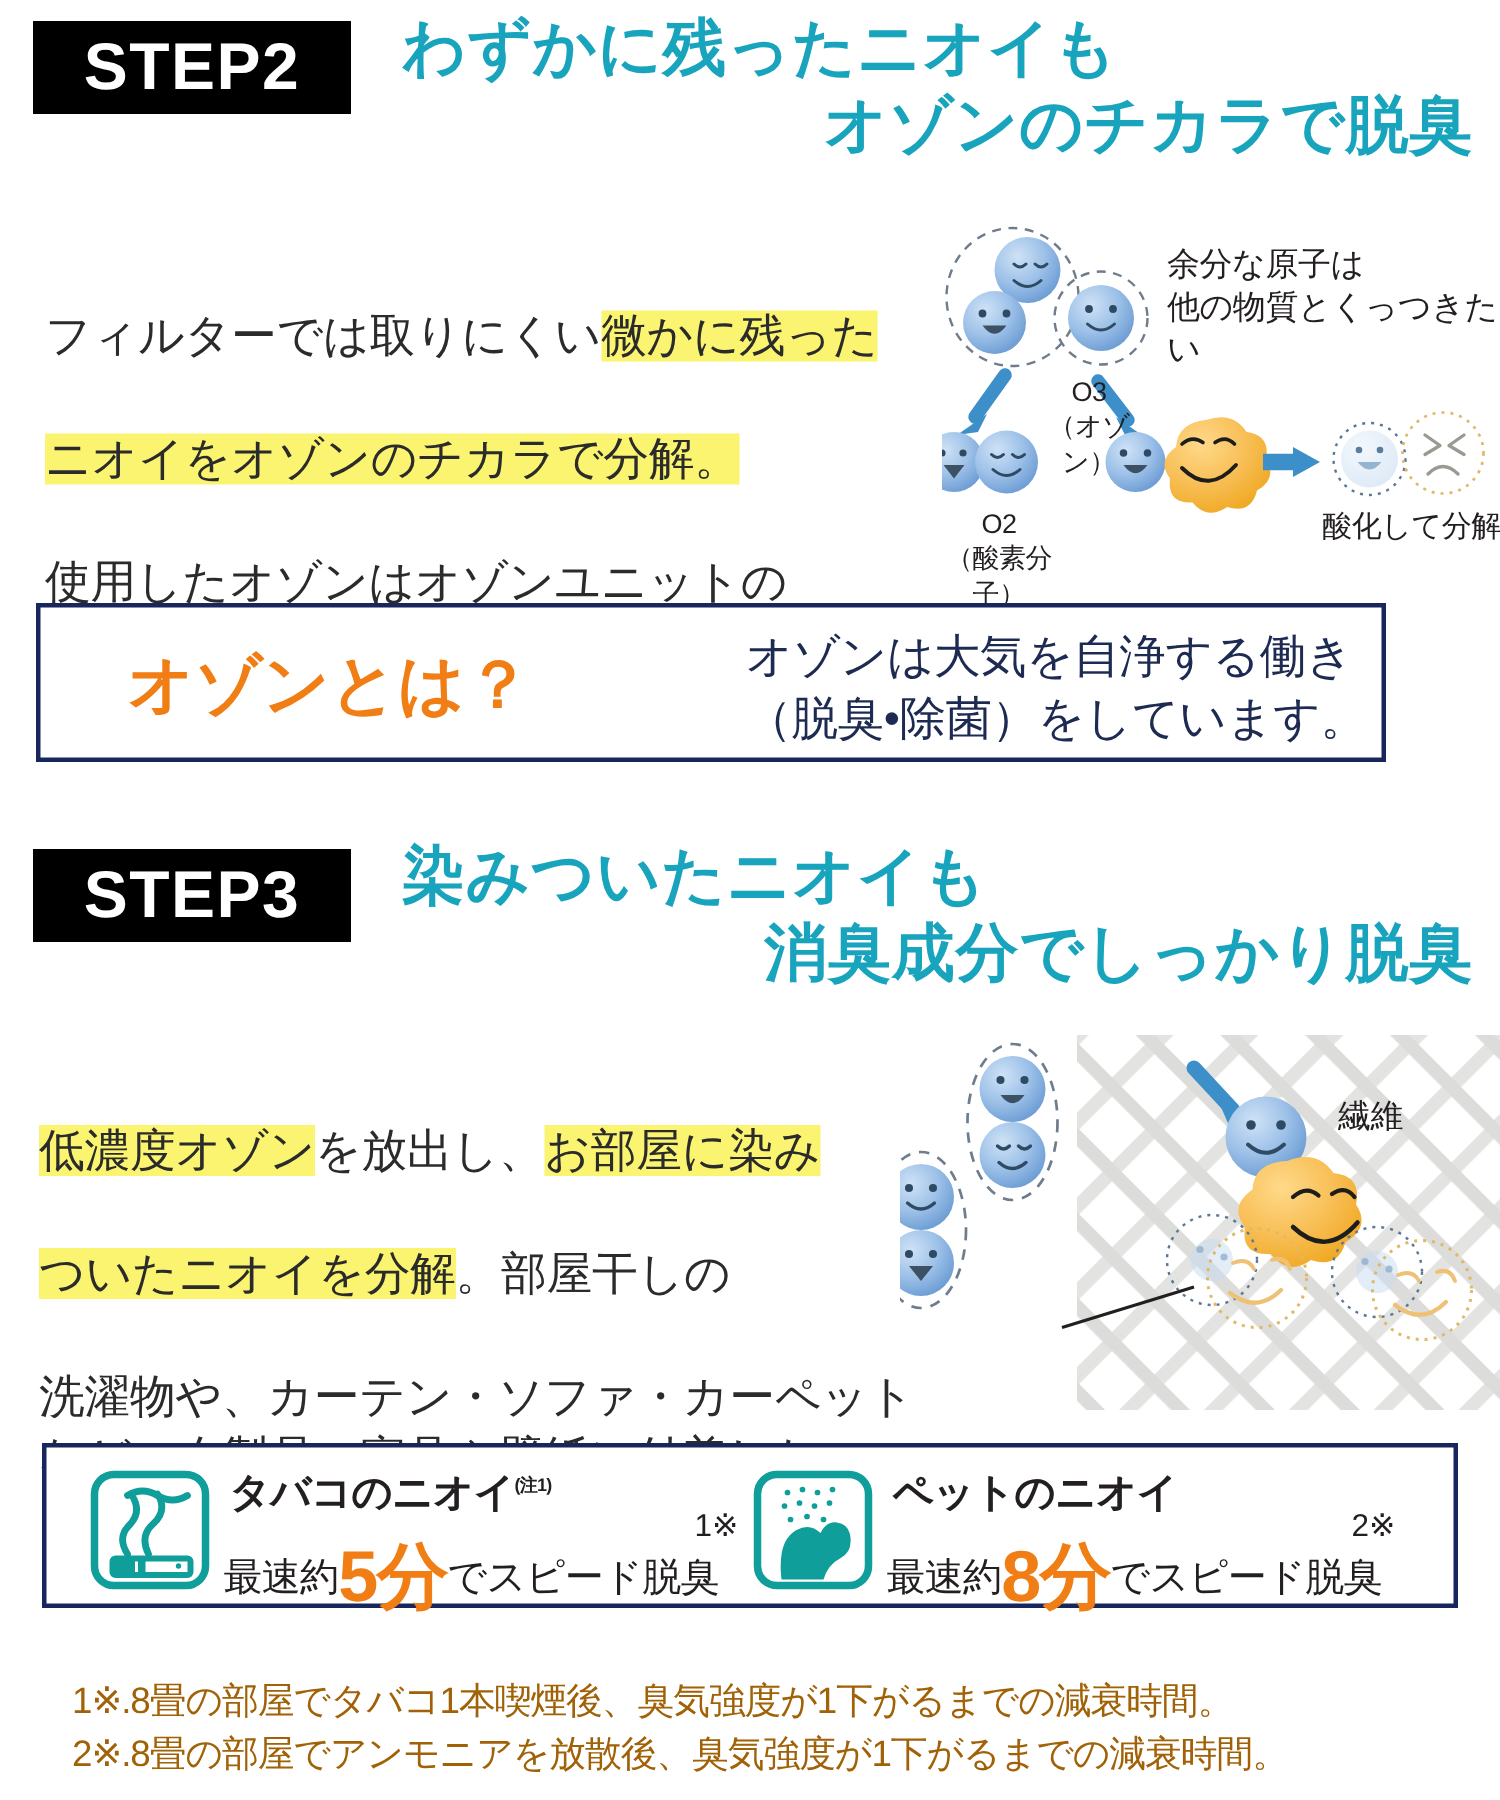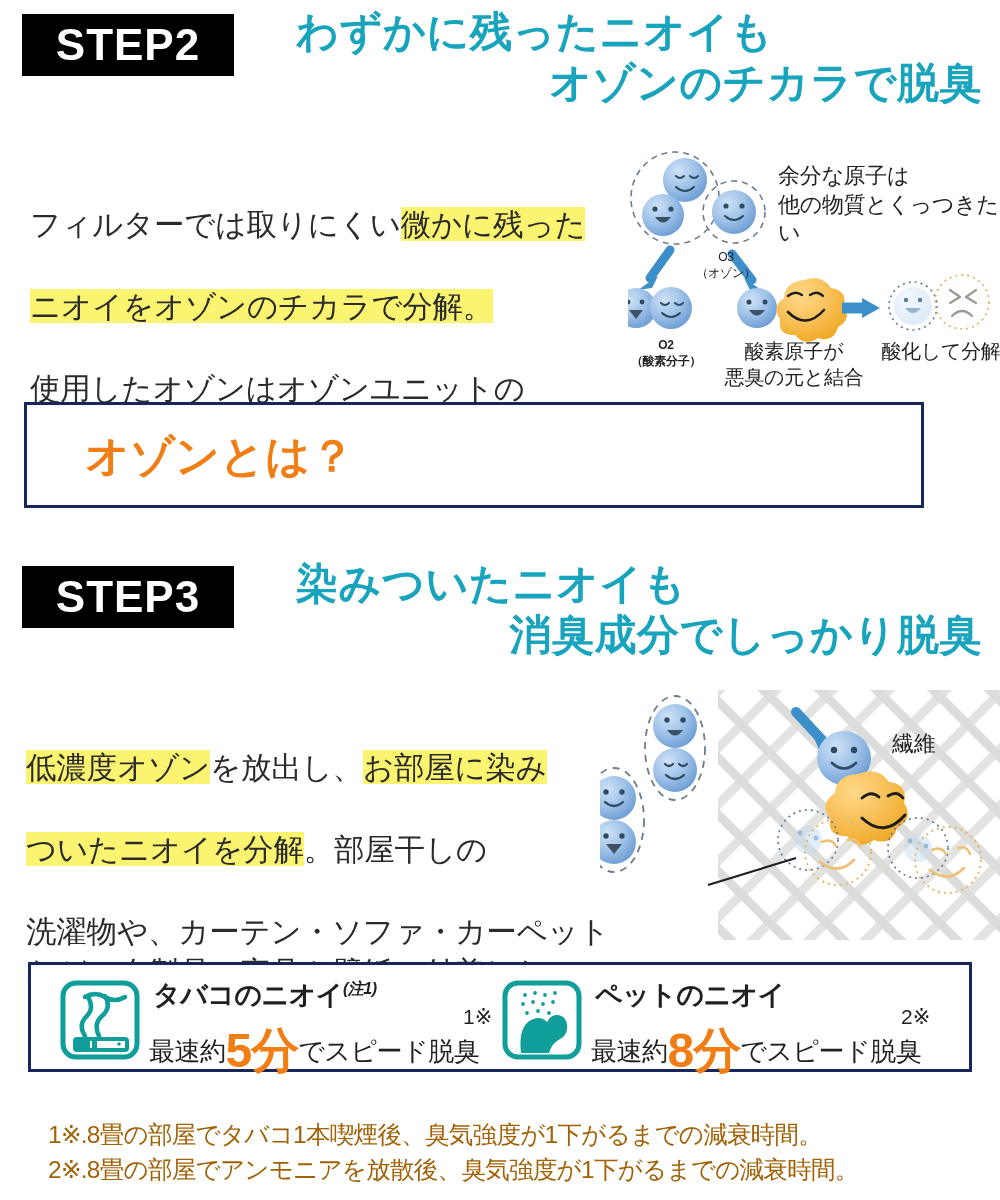--- a/index.html
+++ b/index.html
@@ -18,21 +18,21 @@
     font-size:44px;font-weight:bold;letter-spacing:1px;
     display:flex;align-items:center;justify-content:center;
     line-height:1;
   }
   .step-title{
     position:absolute;left:268px;top:6px;width:720px;
     color:#18a4bd;font-weight:bold;font-size:42px;line-height:1.22;
     letter-spacing:0.5px;
   }
   .step-title .l2{display:block;text-align:right;padding-right:6px;}
-  .step-title .l1{display:block;margin-left:28px;}
+  .step-title .l1{display:block;}
 
   
   .body-text{
     position:absolute;font-size:30.5px;line-height:1.345;
     color:#2b2b2b;letter-spacing:-0.2px;white-space:pre-line;
   }
   .hl{background:#faf471;}
 
   
   .def-box{
@@ -44,39 +44,39 @@
     font-size:44px;font-weight:bold;letter-spacing:0px;
   }
   .def-a{
     position:absolute;left:470px;top:12px;color:#1d2a52;
     font-size:31px;line-height:1.33;white-space:pre-line;letter-spacing:-0.3px;
   }
 
   
   .diagram{position:absolute;}
   .dlabel{
-    position:absolute;font-size:12px;color:#231f20;line-height:1.3;
+    position:absolute;font-size:18px;color:#231f20;line-height:1.3;
     white-space:pre-line;letter-spacing:-0.3px;
   }
   .dlabel.big{font-size:22px;}
   .dlabel.mid{font-size:20px;}
   .dlabel.cn{text-align:center;}
 
   
   .res-box{
     position:absolute;left:28px;top:962px;width:944px;height:110px;
     border:3px solid #17265c;background:#ffffff;box-sizing:border-box;
   }
   .res-item{position:absolute;top:8px;height:94px;}
   .res-icon{position:absolute;left:0;top:6px;width:82px;height:82px;}
   .res-title{
     position:absolute;left:94px;top:4px;font-size:27px;font-weight:bold;
     color:#231f20;letter-spacing:-0.5px;white-space:nowrap;
   }
-  .res-title sup{font-size:16px;font-weight:bold;vertical-align:super;font-style:italic;}
+  .res-title sup{font-size:12px;font-weight:bold;vertical-align:super;}
   .res-line{
     position:absolute;left:90px;top:46px;font-size:26px;color:#231f20;
     white-space:nowrap;letter-spacing:-0.5px;
   }
   .res-min{
     color:#f07e15;font-weight:bold;font-size:48px;vertical-align:-7px;
     letter-spacing:-1px;
   }
   .res-note{
     position:absolute;font-size:21px;color:#231f20;letter-spacing:0px;
@@ -194,29 +194,29 @@
       <circle cx="334" cy="152" r="27" fill="none" stroke="#e0b968" stroke-width="1.8" stroke-dasharray="2,4"></circle>
       <path d="M322 140 l10 7 l-10 6" fill="none" stroke="#9a9a92" stroke-width="2.2" stroke-linecap="round" stroke-linejoin="round"></path>
       <path d="M348 140 l-10 7 l10 6" fill="none" stroke="#9a9a92" stroke-width="2.2" stroke-linecap="round" stroke-linejoin="round"></path>
       <path d="M324 166 q10 -10 20 0" fill="none" stroke="#9a9a92" stroke-width="2.2" stroke-linecap="round"></path>
     </svg>
 
     <div class="dlabel big" style="left:150px;top:12px;">余分な原子は
 他の物質とくっつきたい</div>
     <div class="dlabel cn" style="left:58px;top:100px;width:80px;">O3
 （オゾン）</div>
-    <div class="dlabel cn" style="left:-12px;top:188px;width:100px;font-weight:bold;">O2
+    <div class="dlabel cn" style="left:-12px;top:188px;width:100px;">O2
 （酸素分子）</div>
-    <div class="dlabel mid cn" style="left:86px;top:188px;width:160px;">酸素原子が
-悪臭の元と結合</div>
     <div class="dlabel mid cn" style="left:248px;top:188px;width:130px;">酸化して分解</div>
   </div>
 
   <div class="def-box">
     <div class="def-q">オゾンとは？</div>
+    <div class="def-a">オゾンは大気を自浄する働き
+（脱臭•除菌）をしています。</div>
   </div>
 
   <div class="step-head" style="top:552px">
     <div class="step-badge">STEP3</div>
     <div class="step-title">
       <span class="l1">染みついたニオイも</span>
       <span class="l2">消臭成分でしっかり脱臭</span>
     </div>
   </div>
 

